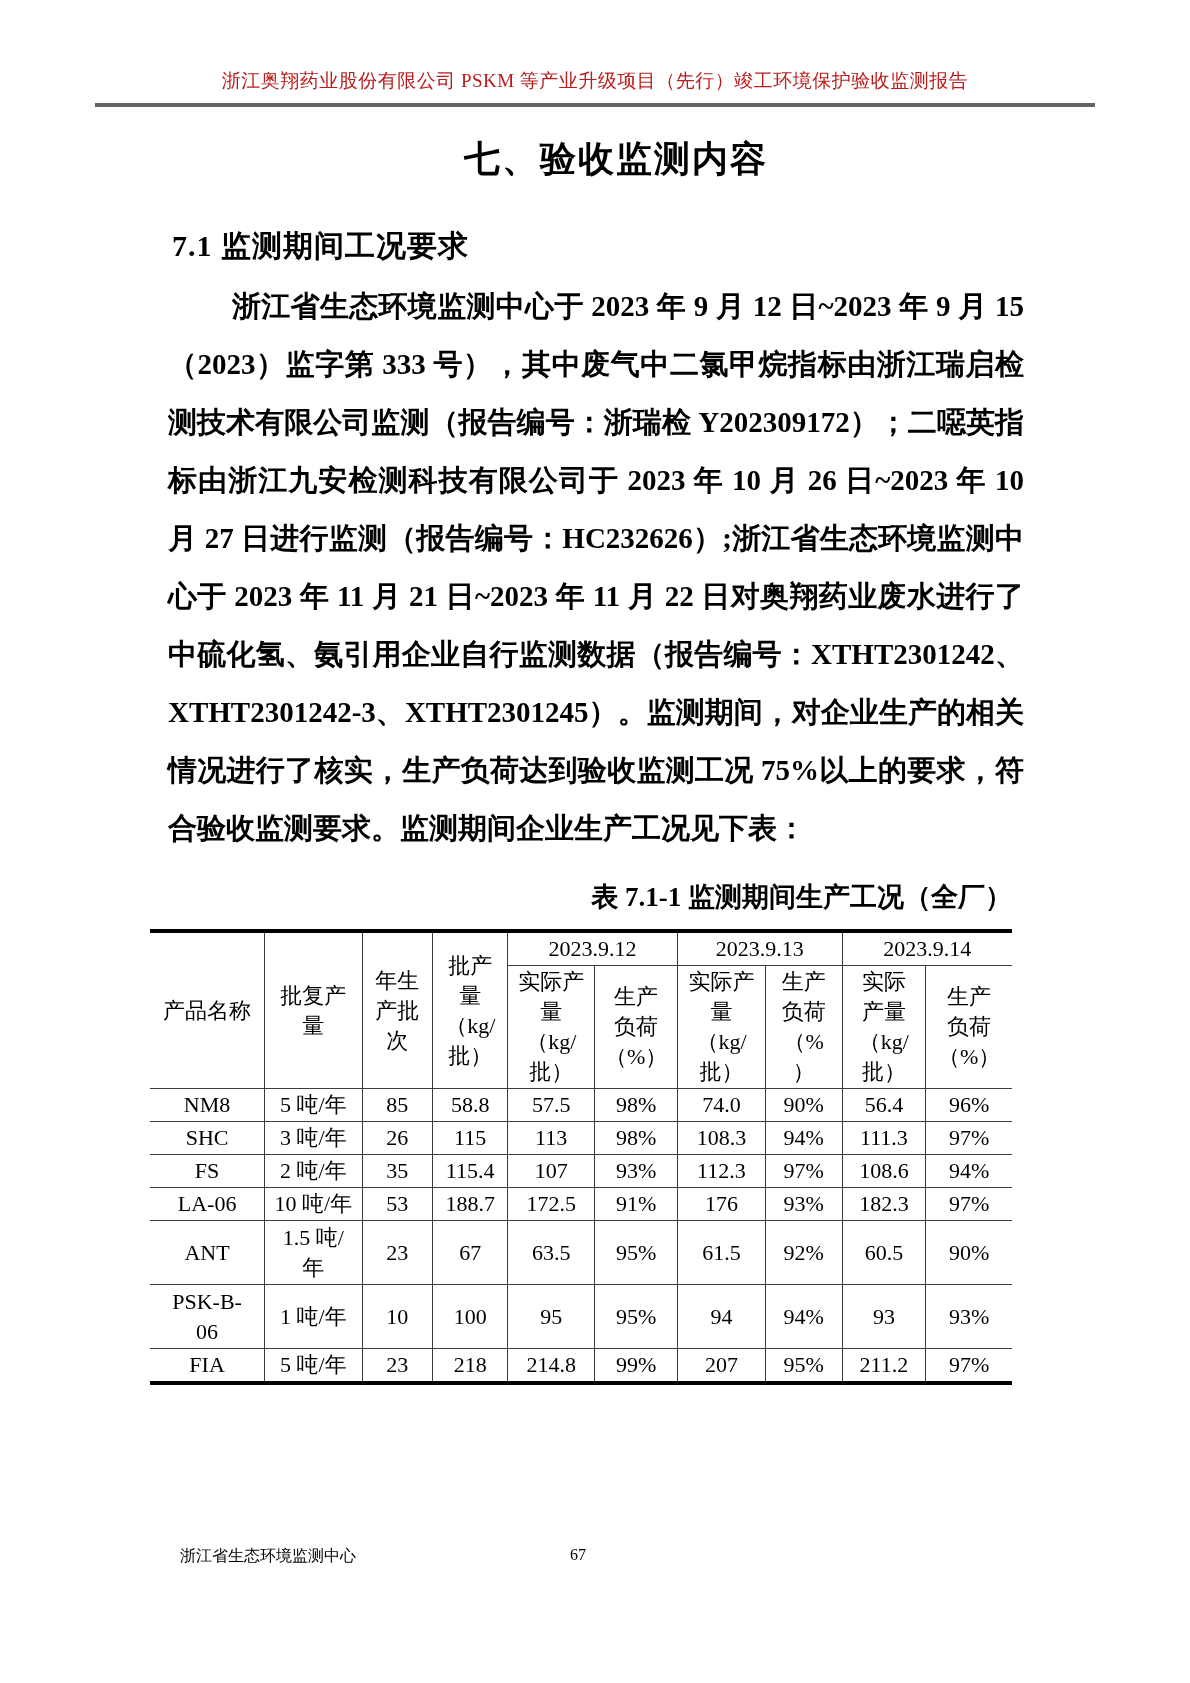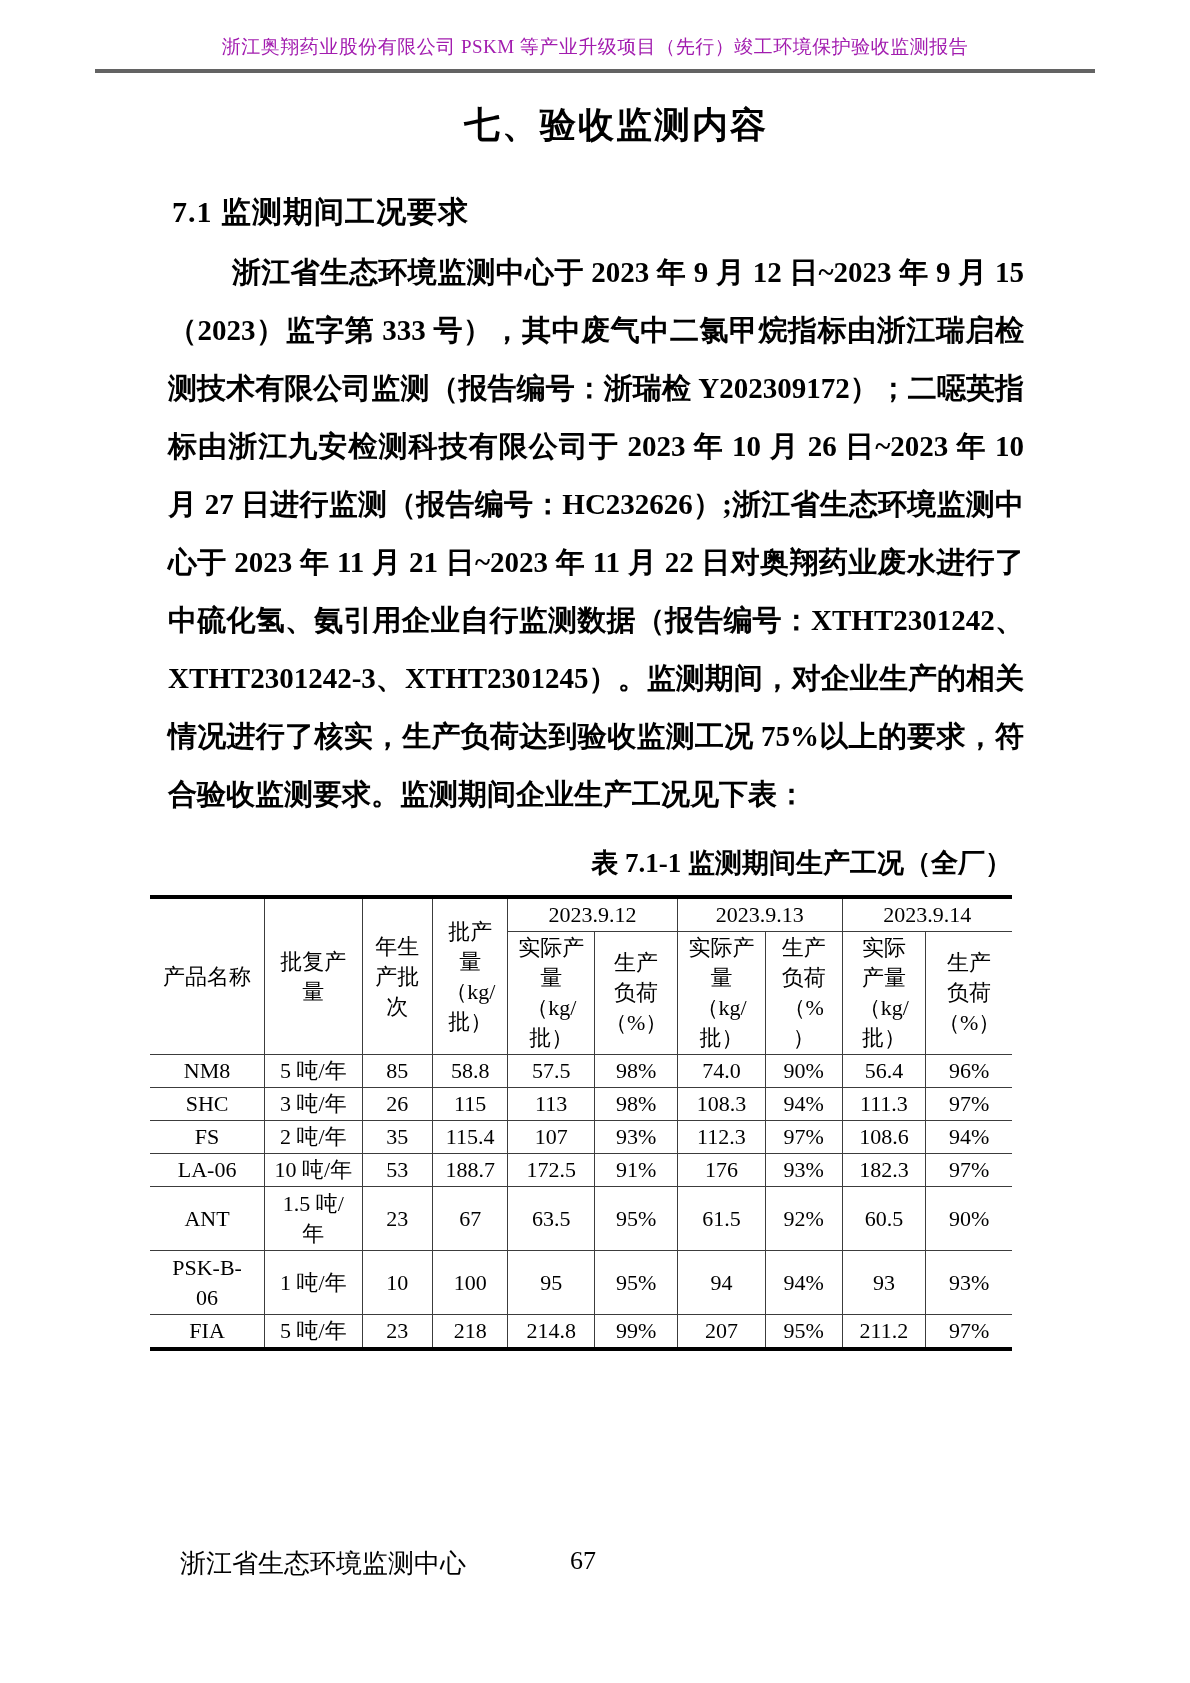--- a/index.html
+++ b/index.html
@@ -7,25 +7,25 @@
   .page {
     position: relative;
     width: 1190px;
     height: 1683px;
     background: #ffffff;
     color: #000000;
     font-family: "Liberation Serif", "DejaVu Serif", serif;
     overflow: hidden;
   }
   .running-header {
-    padding-top: 34px;
+    padding-top: 68px;
     text-align: center;
     font-size: 19px;
     letter-spacing: 0.5px;
-    color: #a21caf;
+    color: #b91c1c;
   }
   .header-rule {
     margin: 9px 95px 0 95px;
     border-top: 4px solid #636363;
     height: 0;
   }
   .chapter-title {
     margin-top: 28px;
     text-align: center;
     font-size: 36px;
@@ -84,21 +84,21 @@
   table.production tr > *:last-child { border-right: none; }
   table.production thead tr.dates-row th { height: 34px; line-height: 30px; }
   table.production thead tr.sub-row th { height: 122px; }
   table.production tbody td { height: 33px; }
   table.production tbody tr.tall td { height: 64px; }
   .page-footer {
     position: absolute;
     top: 1546px;
     left: 150px;
     width: 862px;
-    font-size: 26px;
+    font-size: 16px;
   }
   .footer-org { margin-left: 30px; }
   .footer-num { position: absolute; left: 420px; top: 0; }
 </style>
 </head>
 <body>
 
 <div class="page">
 
   <div class="running-header">浙江奥翔药业股份有限公司 PSKM 等产业升级项目（先行）竣工环境保护验收监测报告</div>

